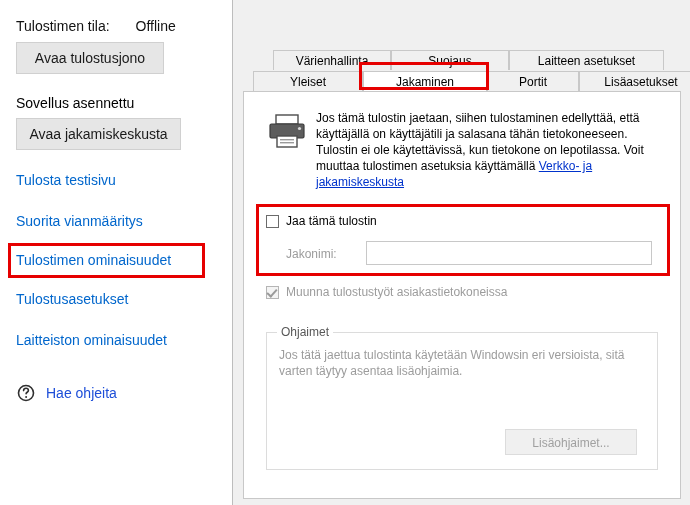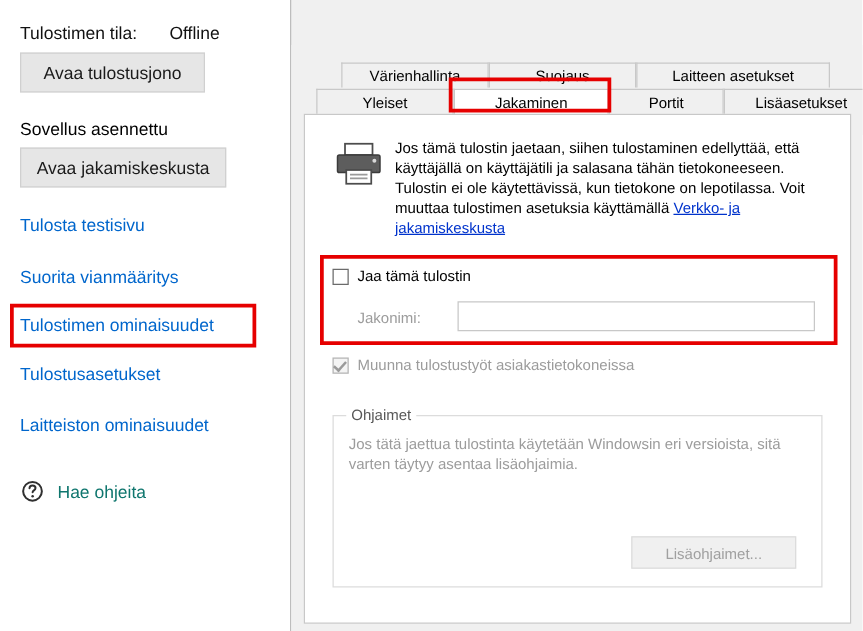--- a/index.html
+++ b/index.html
@@ -103,21 +103,21 @@
   }
   #help-icon {
     width: 20px;
     height: 20px;
     margin-right: 10px;
     position: relative;
   }
   #help-icon svg { display: block; }
   #link-help {
     position: static;
-    color: #0f766e;
+    color: #1d4ed8;
     font-size: 14px;
   }
 
   
   #dialog {
     position: absolute;
     left: 232px;
     top: 0;
     width: 458px;
     height: 505px;

